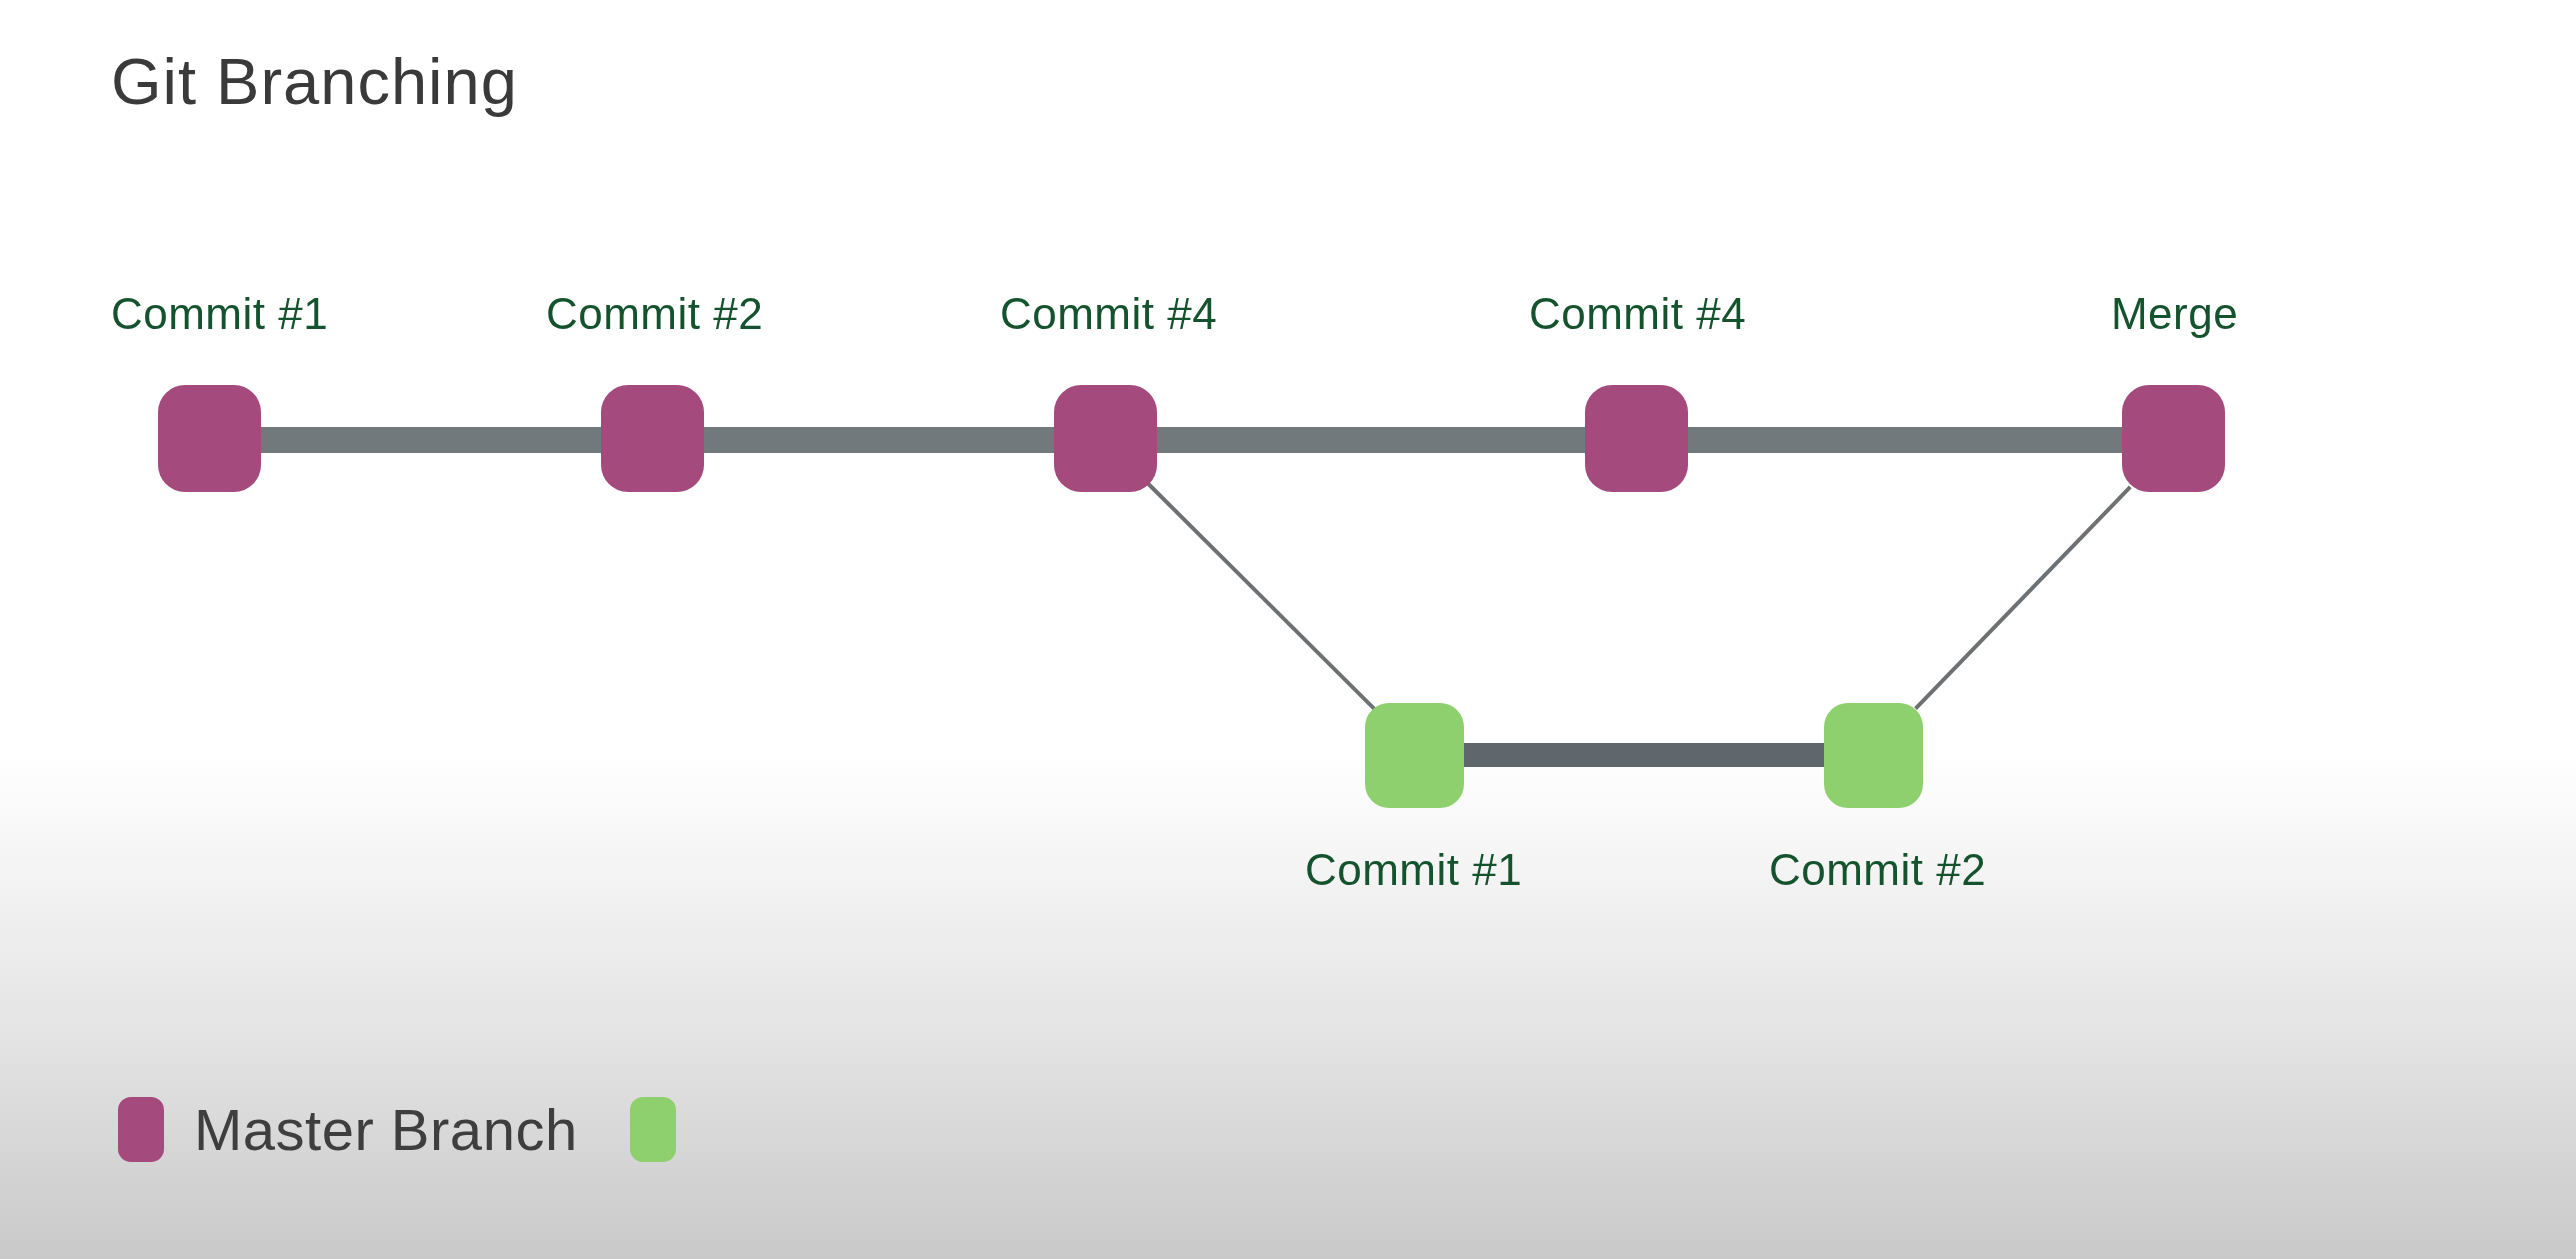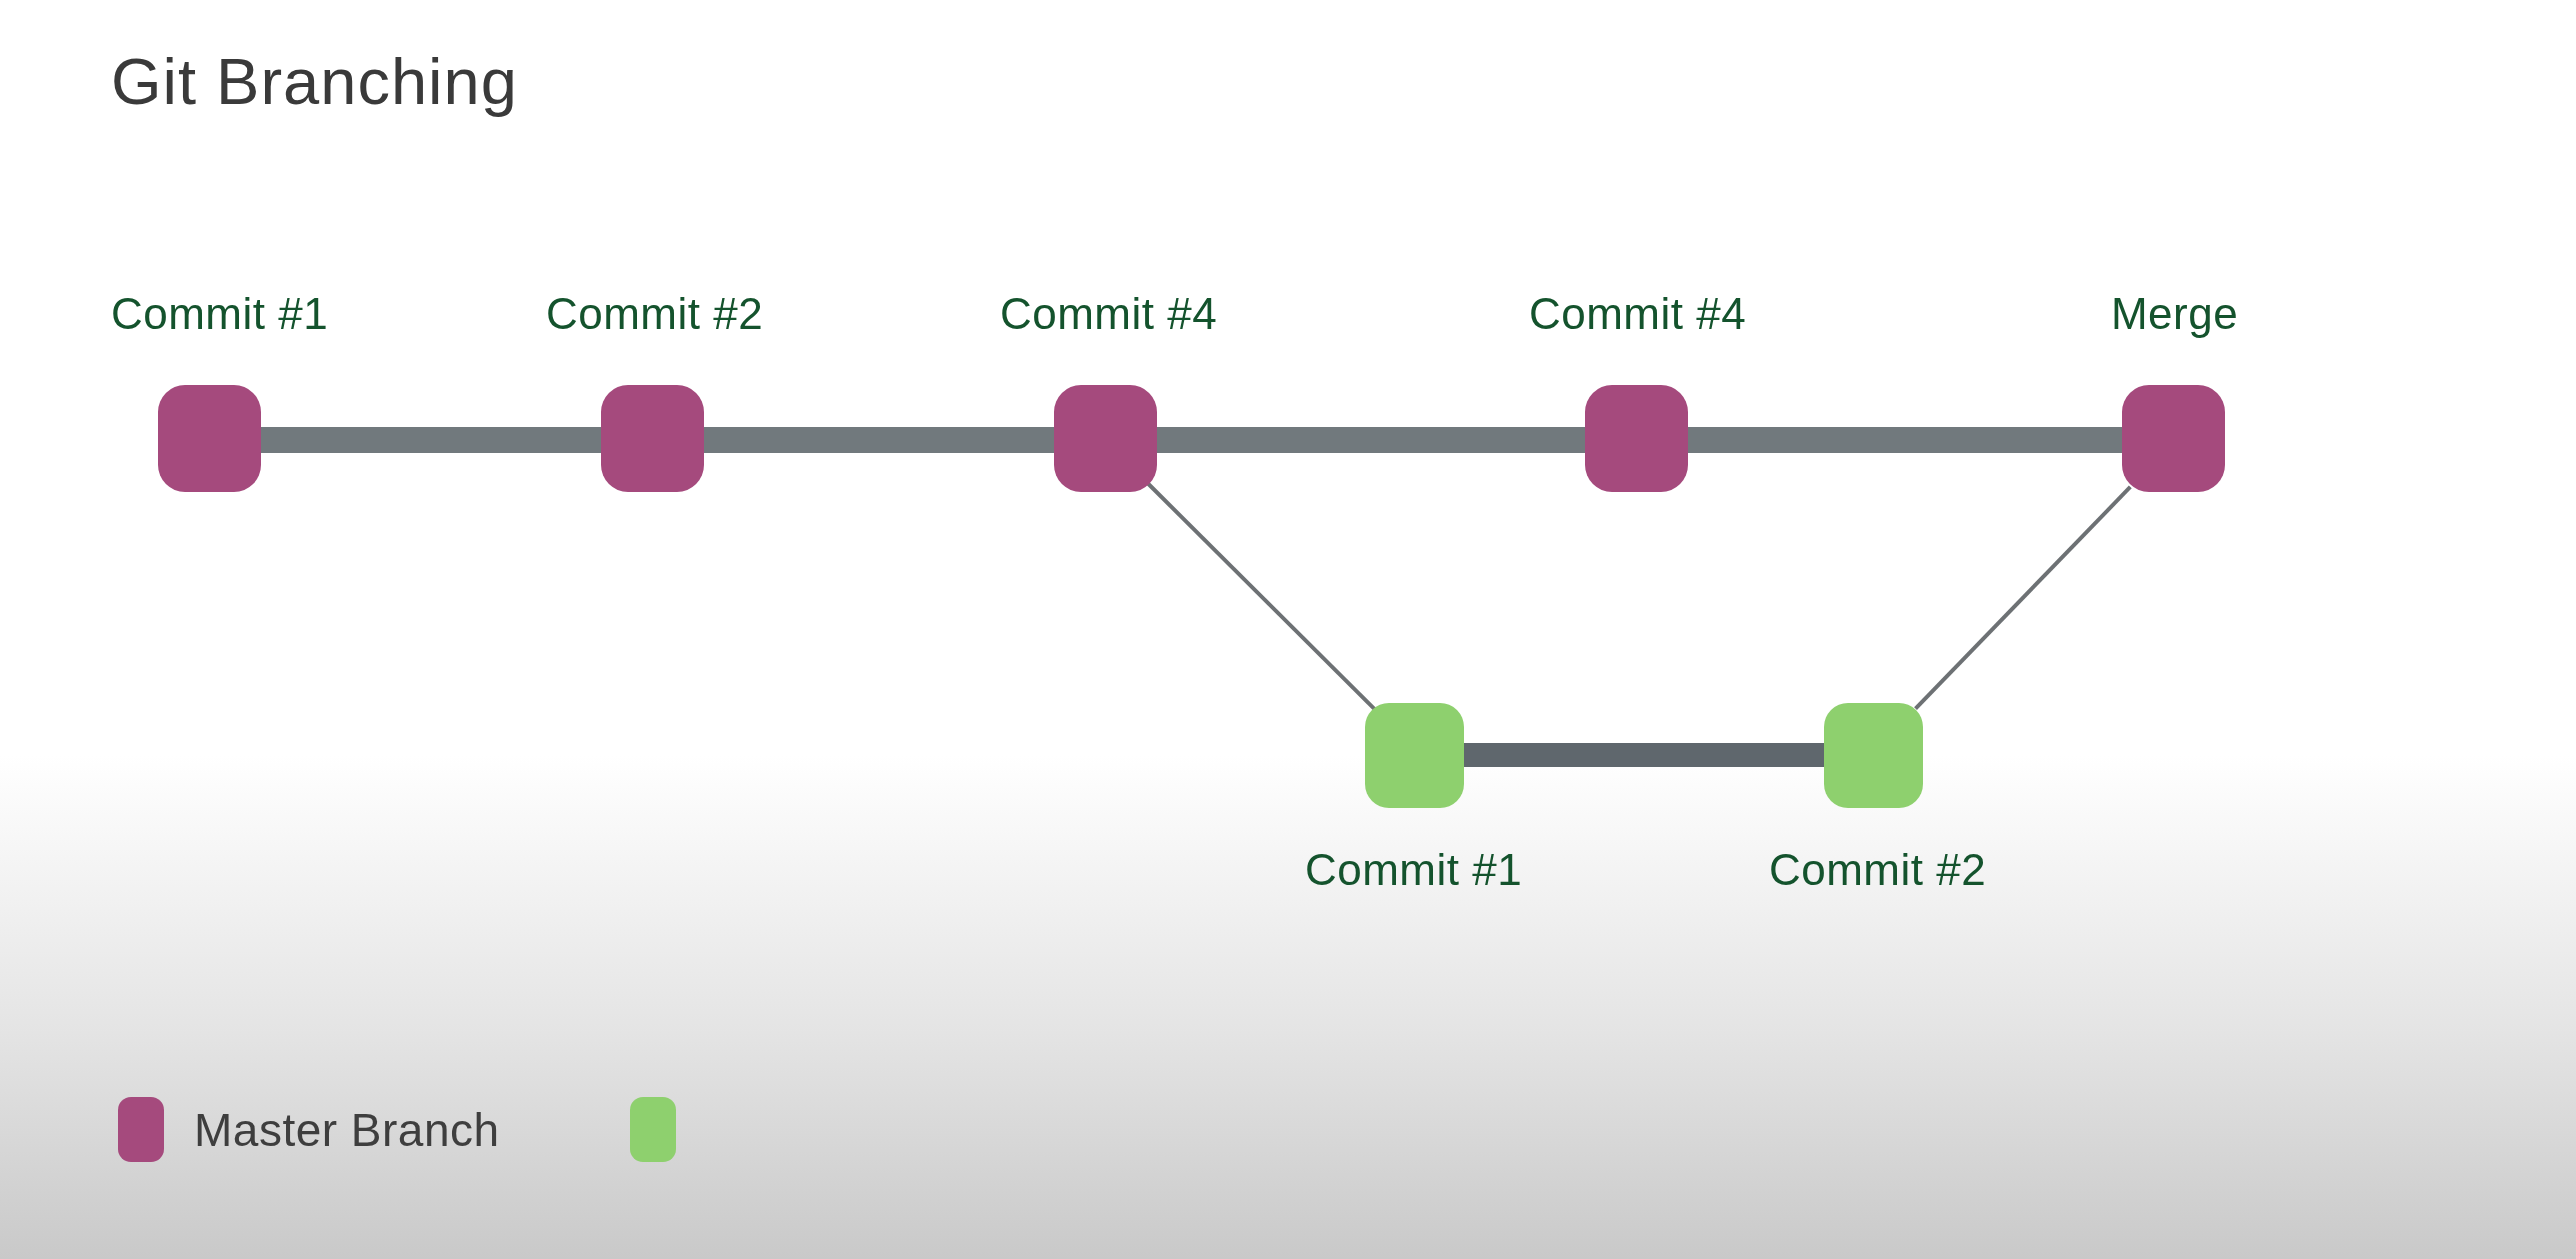--- a/index.html
+++ b/index.html
@@ -40,21 +40,21 @@
   .lm1 { left: 51px; } .lm2 { left: 486px; } .lm3 { left: 940px; } .lm4 { left: 1469px; } .lm5 { left: 2006px; }
   .lf1 { left: 1245px; } .lf2 { left: 1709px; }
 
   .legend { position: absolute; left: 0; top: 1095px; width: 100%; height: 69px; }
   .legend-item { position: absolute; display: flex; align-items: center; gap: 30px; height: 69px; }
   .legend-item.first { left: 118px; }
   .legend-item.second { left: 630px; }
   .swatch { width: 46px; height: 65px; border-radius: 13px; flex: 0 0 auto; }
   .swatch.master { background: #a54a7d; }
   .swatch.feature { background: #8ed06e; }
-  .legend-label { font-size: 46px; color: #3e3e3e; letter-spacing: 0.5px; }
+  .legend-label { font-size: 58px; color: #3e3e3e; letter-spacing: 0.5px; }
 </style>
 </head>
 <body>
 
 <div class="canvas">
 
   <h1 class="title">Git Branching</h1>
 
   <svg class="connectors" viewBox="0 0 2602 1272">
     <line x1="1159" y1="488" x2="1390" y2="718" stroke="#6d7174" stroke-width="4"></line>

